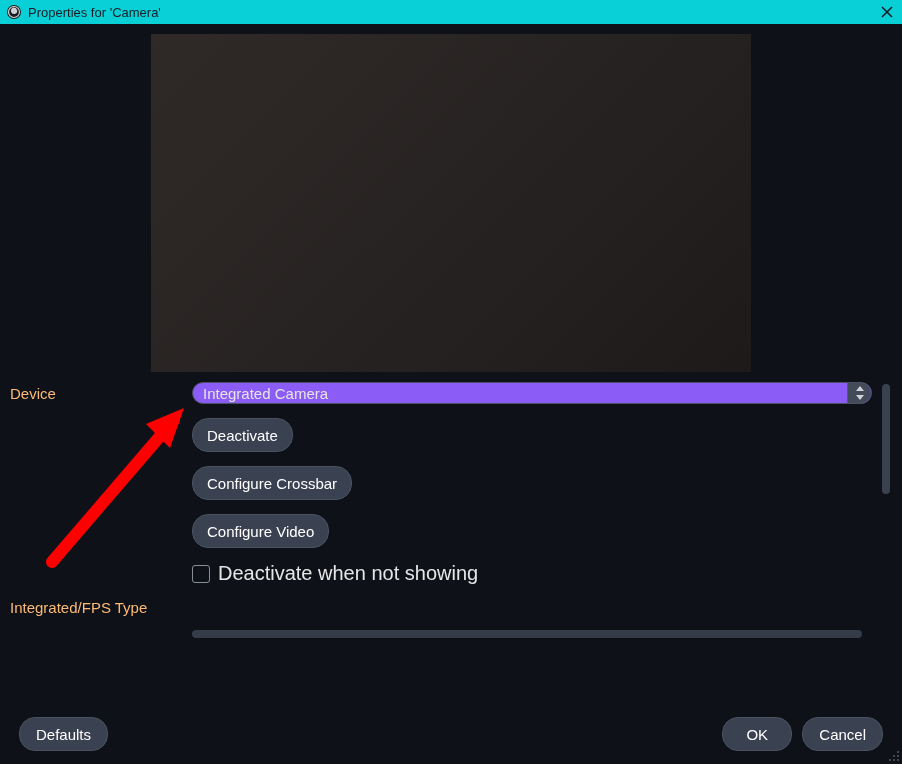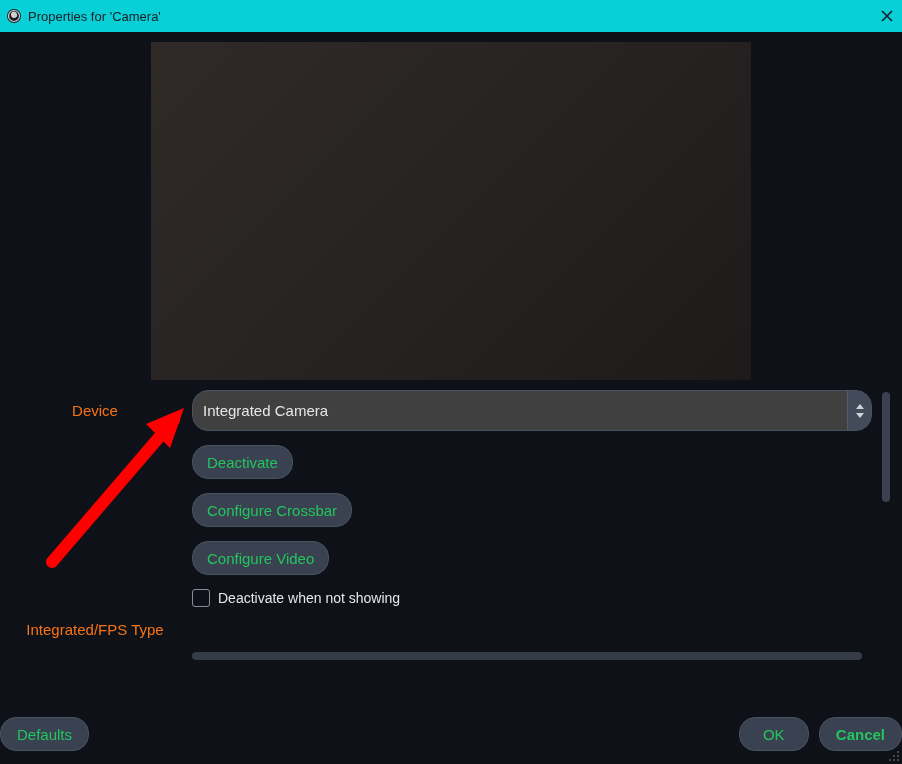--- a/index.html
+++ b/index.html
@@ -7,21 +7,21 @@
     width: 902px;
     height: 764px;
     background: #0e1218;
     font-family: "Segoe UI", Arial, sans-serif;
     color: #e6e6e6;
     font-size: 14px;
     overflow: hidden;
     position: relative;
   }
   .titlebar {
-    height: 32px;
+    height: 24px;
     background: #08d0d6;
     display: flex;
     align-items: center;
     padding: 0 6px;
     color: #1a1d25;
     font-size: 13px;
     position: relative;
   }
   .titlebar-icon {
     width: 16px; height: 16px;
@@ -84,31 +84,31 @@
   }
 
   .row {
     display: flex;
     align-items: center;
     gap: 12px;
     margin-bottom: 14px;
   }
   .row-label {
     width: 170px;
-    text-align: center;
-    color: #f97316;
+    text-align: left;
+    color: #fdba74;
     font-size: 15px;
   }
   .row-field { flex: 1; }
 
   .dropdown {
     display: flex;
     align-items: stretch;
-    height: 41px;
-    background: #404040;
+    height: 22px;
+    background: #8b5cf6;
     border: 1px solid #4a5160;
     border-radius: 16px;
     overflow: hidden;
   }
   .dropdown-value {
     flex: 1;
     display: flex;
     align-items: center;
     padding: 0 10px;
     color: #e6e6e6;
@@ -126,65 +126,65 @@
 
   .btn {
     display: inline-flex;
     align-items: center;
     justify-content: center;
     height: 34px;
     padding: 0 14px;
     background: #3a4150;
     border: 1px solid #4a5160;
     border-radius: 16px;
-    color: #22c55e;
+    color: #ffffff;
     font-size: 15px;
     cursor: pointer;
   }
 
   .checkbox-row {
     display: flex;
     align-items: center;
     gap: 8px;
     margin-bottom: 14px;
   }
   .checkbox-box {
     width: 18px;
     height: 18px;
     border: 1px solid #888d98;
     border-radius: 3px;
     background: transparent;
   }
   .checkbox-label {
     color: #e6e6e6;
-    font-size: 14px;
+    font-size: 20px;
   }
 
   .indent { margin-left: 182px; }
 
   .partial-slider-track {
     margin-left: 182px;
     width: 670px;
     height: 8px;
     background: #353b47;
     border-radius: 4px;
   }
 
   .footer {
     position: absolute;
     bottom: 0; left: 0; right: 0;
     height: 60px;
     display: flex;
     align-items: center;
-    padding: 0 0;
+    padding: 0 19px;
     background: #0e1218;
   }
   .footer .spacer { flex: 1; }
   .footer .btn { min-width: 70px; padding: 0 16px; }
-  .footer .btn + .btn { margin-left: 10px; font-weight: bold; }
+  .footer .btn + .btn { margin-left: 10px; }
 
   .resize-grip {
     position: absolute;
     bottom: 2px; right: 2px;
     width: 14px; height: 14px;
     opacity: 0.6;
   }
   .resize-grip svg { width: 14px; height: 14px; }
 
   .arrow-annotation {

